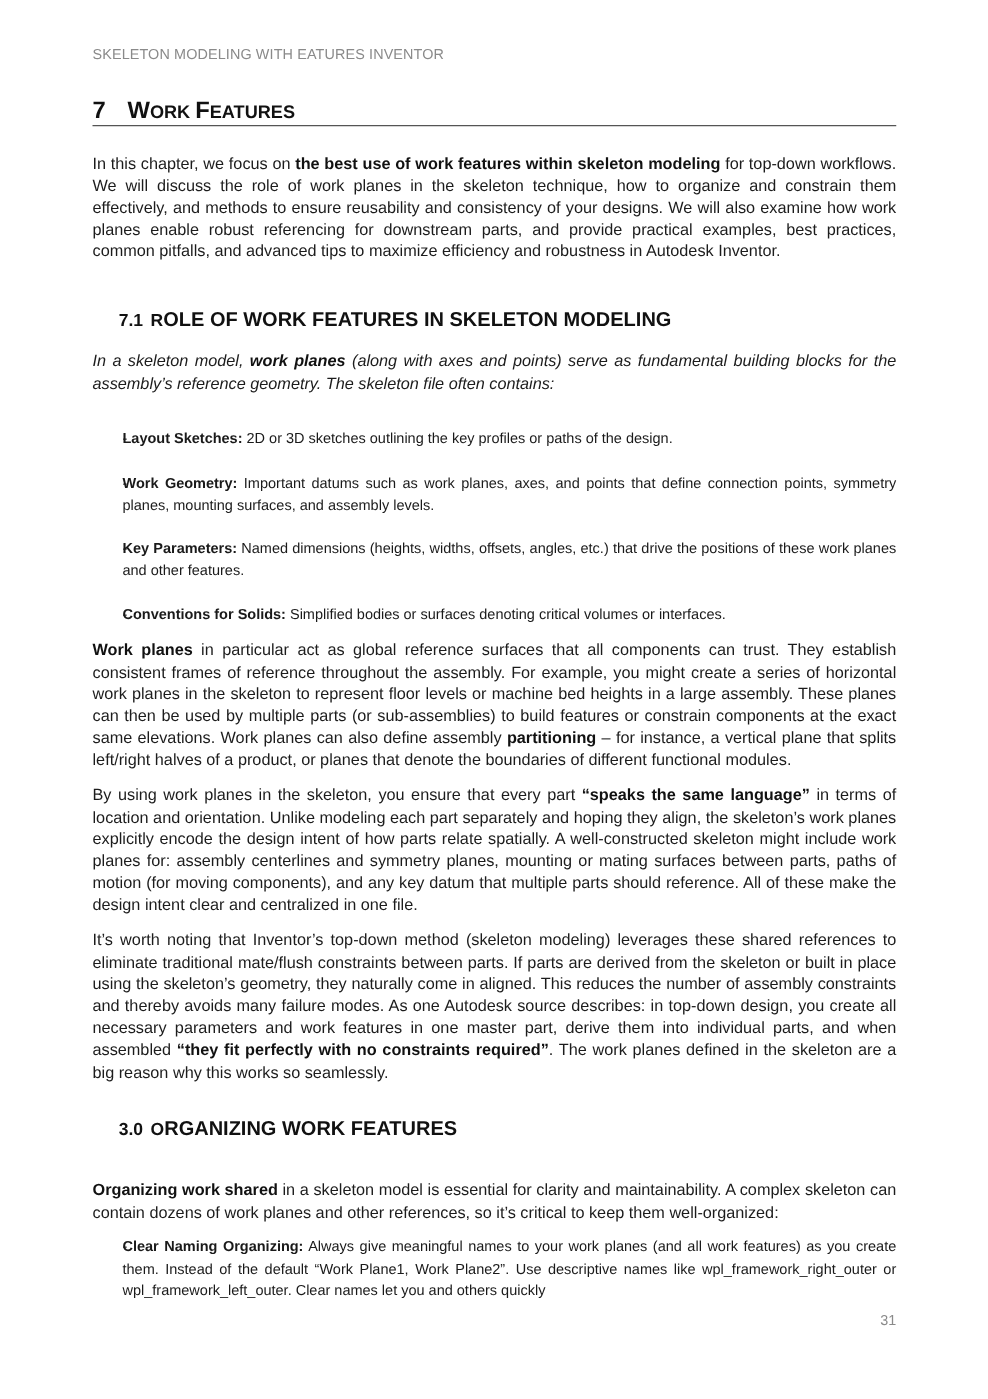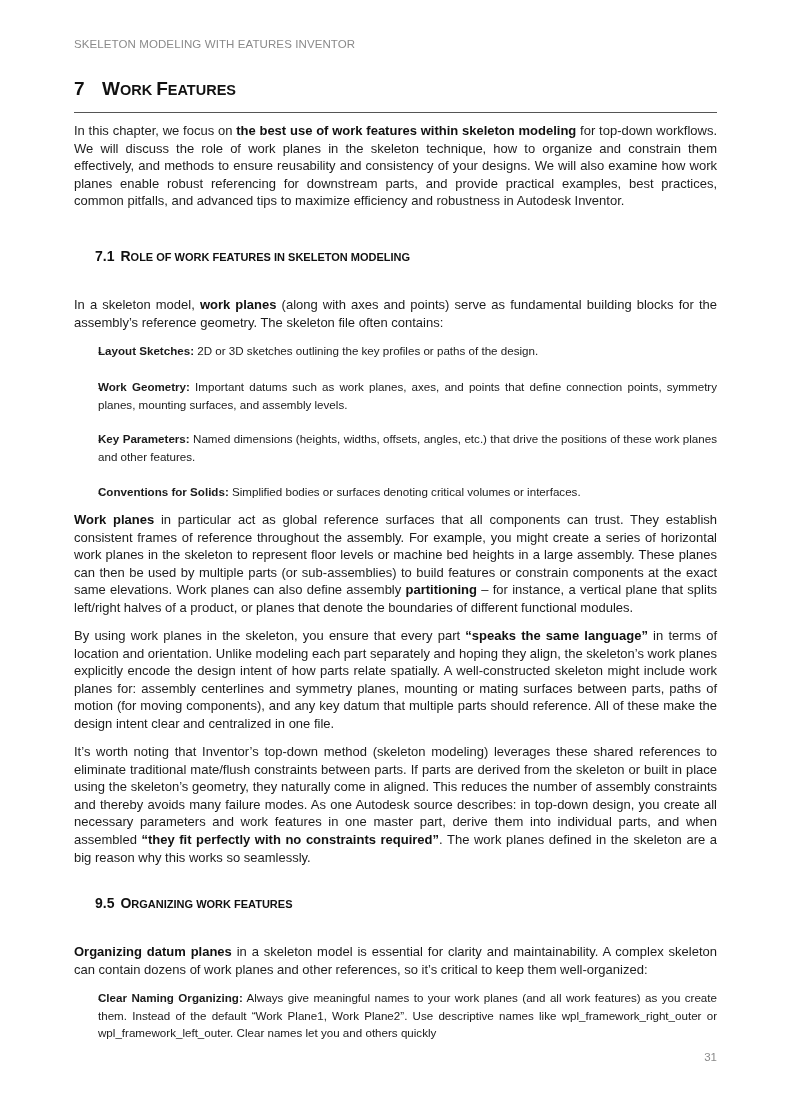--- a/index.html
+++ b/index.html
@@ -1,28 +1,28 @@
 <!DOCTYPE html>
 <html><head>
 <meta charset="utf-8">
 <style>
   html, body { margin: 0; padding: 0; background: #ffffff; }
   body { width: 790px; height: 1119px; position: relative; overflow: hidden;
          font-family: "Liberation Sans", sans-serif; color: #1a1a1a; }
   .page { position: absolute; left: 74px; top: 0; width: 643px; }
   .running-header { position: absolute; top: 38px; left: 0; font-size: 11.5px; color: #8a8a8a; letter-spacing: 0.1px; }
   .chapter-title { position: absolute; top: 78px; left: 0; width: 643px; font-size: 19px; font-weight: bold; color: #111;
-                   border-bottom: 1px solid #555; padding-bottom: 12px; }
+                   border-bottom: 1px solid #555; padding-bottom: 0; }
   .chapter-title .num { display: inline-block; width: 28px; }
   .sc-big { font-size: 19px; }
   .sc-small { font-size: 14.5px; }
   .section-title { position: absolute; left: 0; font-size: 14px; font-weight: bold; color: #111; }
   .section-title .num { margin-right: 6px; margin-left: 21px; }
   .section-title .big { font-size: 14px; }
-  .section-title .small { font-size: 11px; }
+  .section-title .small { font-size: 16px; }
   .para { position: absolute; left: 0; width: 643px; font-size: 13px; line-height: 17.6px; text-align: justify; color: #1c1c1c; }
   .para b { font-weight: bold; color: #111; }
   .bullet { position: absolute; left: 24px; width: 619px; font-size: 11.6px; line-height: 17.6px; text-align: justify; }
   .bullet .dash { position: absolute; left: 0; top: 0; }
   .bullet .text { display: block; }
   .page-number { position: absolute; top: 1051px; right: 0; font-size: 11.5px; color: #8a8a8a; }
 </style>
 </head>
 <body>
 
@@ -33,21 +33,21 @@
   <div class="chapter-title">
     <span class="num">7</span><span class="sc-big">W</span><span class="sc-small">ORK </span><span class="sc-big">F</span><span class="sc-small">EATURES</span>
   </div>
 
   <p class="para" style="top:122px;margin:0;"><span>In this chapter, we focus on </span><b>the best use of work features within skeleton modeling</b><span> for top-down workflows. We will discuss the role of work planes in the skeleton technique, how to organize and constrain them effectively, and methods to ensure reusability and consistency of your designs. We will also examine how work planes enable robust referencing for downstream parts, and provide practical examples, best practices, common pitfalls, and advanced tips to maximize efficiency and robustness in Autodesk Inventor.</span></p>
 
   <div class="section-title" style="top:248px;">
     <span class="num">7.1</span><span class="big">R</span><span class="small">OLE OF WORK FEATURES IN SKELETON MODELING</span>
   </div>
 
-  <p class="para" style="top:296px;margin:0;"><span>In a skeleton model, </span><b>work planes</b><span> (along with axes and points) serve as fundamental building blocks for the assembly’s reference geometry. The skeleton file often contains:</span></p>
+  <p class="para" style="top:280px;margin:0;font-style:italic;"><span>In a skeleton model, </span><b>work planes</b><span> (along with axes and points) serve as fundamental building blocks for the assembly’s reference geometry. The skeleton file often contains:</span></p>
 
   <div class="bullet" style="top:342px;">
     <span class="dash">-</span>
     <span class="text"><b>Layout Sketches:</b><span> 2D or 3D sketches outlining the key profiles or paths of the design.</span></span>
   </div>
   <div class="bullet" style="top:378px;">
     <span class="dash">-</span>
     <span class="text"><b>Work Geometry:</b><span> Important datums such as work planes, axes, and points that define connection points, symmetry planes, mounting surfaces, and assembly levels.</span></span>
   </div>
   <div class="bullet" style="top:430px;">
@@ -59,24 +59,24 @@
     <span class="text"><b>Conventions for Solids:</b><span> Simplified bodies or surfaces denoting critical volumes or interfaces.</span></span>
   </div>
 
   <p class="para" style="top:511px;margin:0;"><b>Work planes</b><span> in particular act as global reference surfaces that all components can trust. They establish consistent frames of reference throughout the assembly. For example, you might create a series of horizontal work planes in the skeleton to represent floor levels or machine bed heights in a large assembly. These planes can then be used by multiple parts (or sub-assemblies) to build features or constrain components at the exact same elevations. Work planes can also define assembly </span><b>partitioning</b><span> – for instance, a vertical plane that splits left/right halves of a product, or planes that denote the boundaries of different functional modules.</span></p>
 
   <p class="para" style="top:627px;margin:0;"><span>By using work planes in the skeleton, you ensure that every part </span><b>“speaks the same language”</b><span> in terms of location and orientation. Unlike modeling each part separately and hoping they align, the skeleton’s work planes explicitly encode the design intent of how parts relate spatially. A well-constructed skeleton might include work planes for: assembly centerlines and symmetry planes, mounting or mating surfaces between parts, paths of motion (for moving components), and any key datum that multiple parts should reference. All of these make the design intent clear and centralized in one file.</span></p>
 
   <p class="para" style="top:743px;margin:0;"><span>It’s worth noting that Inventor’s top-down method (skeleton modeling) leverages these shared references to eliminate traditional mate/flush constraints between parts. If parts are derived from the skeleton or built in place using the skeleton’s geometry, they naturally come in aligned. This reduces the number of assembly constraints and thereby avoids many failure modes. As one Autodesk source describes: in top-down design, you create all necessary parameters and work features in one master part, derive them into individual parts, and when assembled </span><b>“they fit perfectly with no constraints required”</b><span>. The work planes defined in the skeleton are a big reason why this works so seamlessly.</span></p>
 
   <div class="section-title" style="top:895px;">
-    <span class="num">9.5</span><span class="big">O</span><span class="small">RGANIZING WORK FEATURES</span>
+    <span class="num">3.0</span><span class="big">O</span><span class="small">RGANIZING WORK FEATURES</span>
   </div>
 
-  <p class="para" style="top:943px;margin:0;"><b>Organizing datum planes</b><span> in a skeleton model is essential for clarity and maintainability. A complex skeleton can contain dozens of work planes and other references, so it’s critical to keep them well-organized:</span></p>
+  <p class="para" style="top:943px;margin:0;"><b>Organizing work shared</b><span> in a skeleton model is essential for clarity and maintainability. A complex skeleton can contain dozens of work planes and other references, so it’s critical to keep them well-organized:</span></p>
 
   <div class="bullet" style="top:989px;">
     <span class="dash">-</span>
     <span class="text"><b>Clear Naming Organizing:</b><span> Always give meaningful names to your work planes (and all work features) as you create them. Instead of the default “Work Plane1, Work Plane2”. Use descriptive names like wpl_framework_right_outer or wpl_framework_left_outer. Clear names let you and others quickly</span></span>
   </div>
 
   <div class="page-number">31</div>
 </div>
 
 </body></html>

